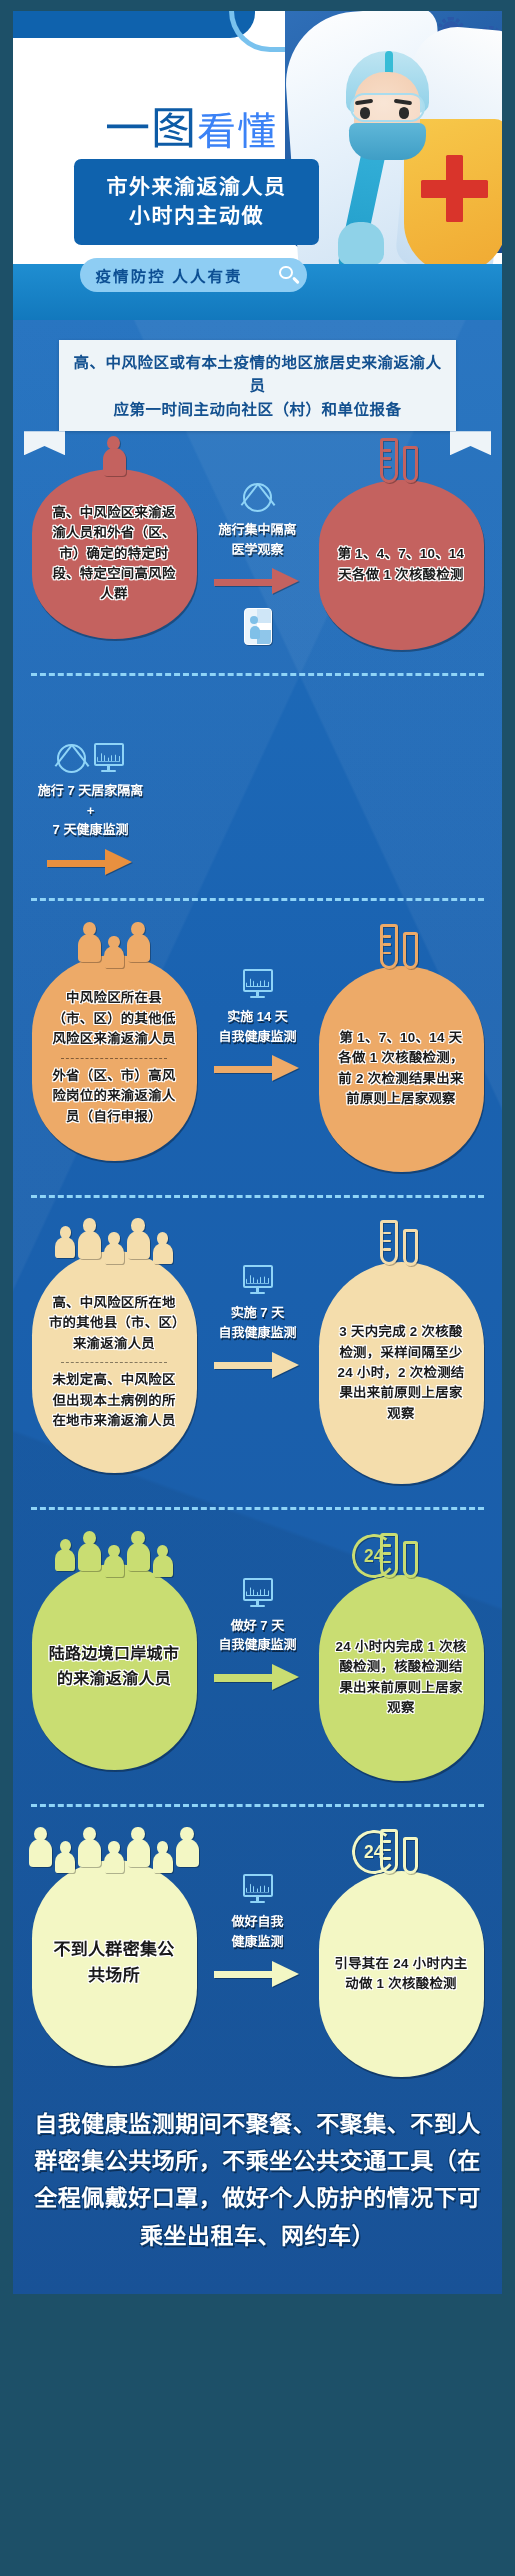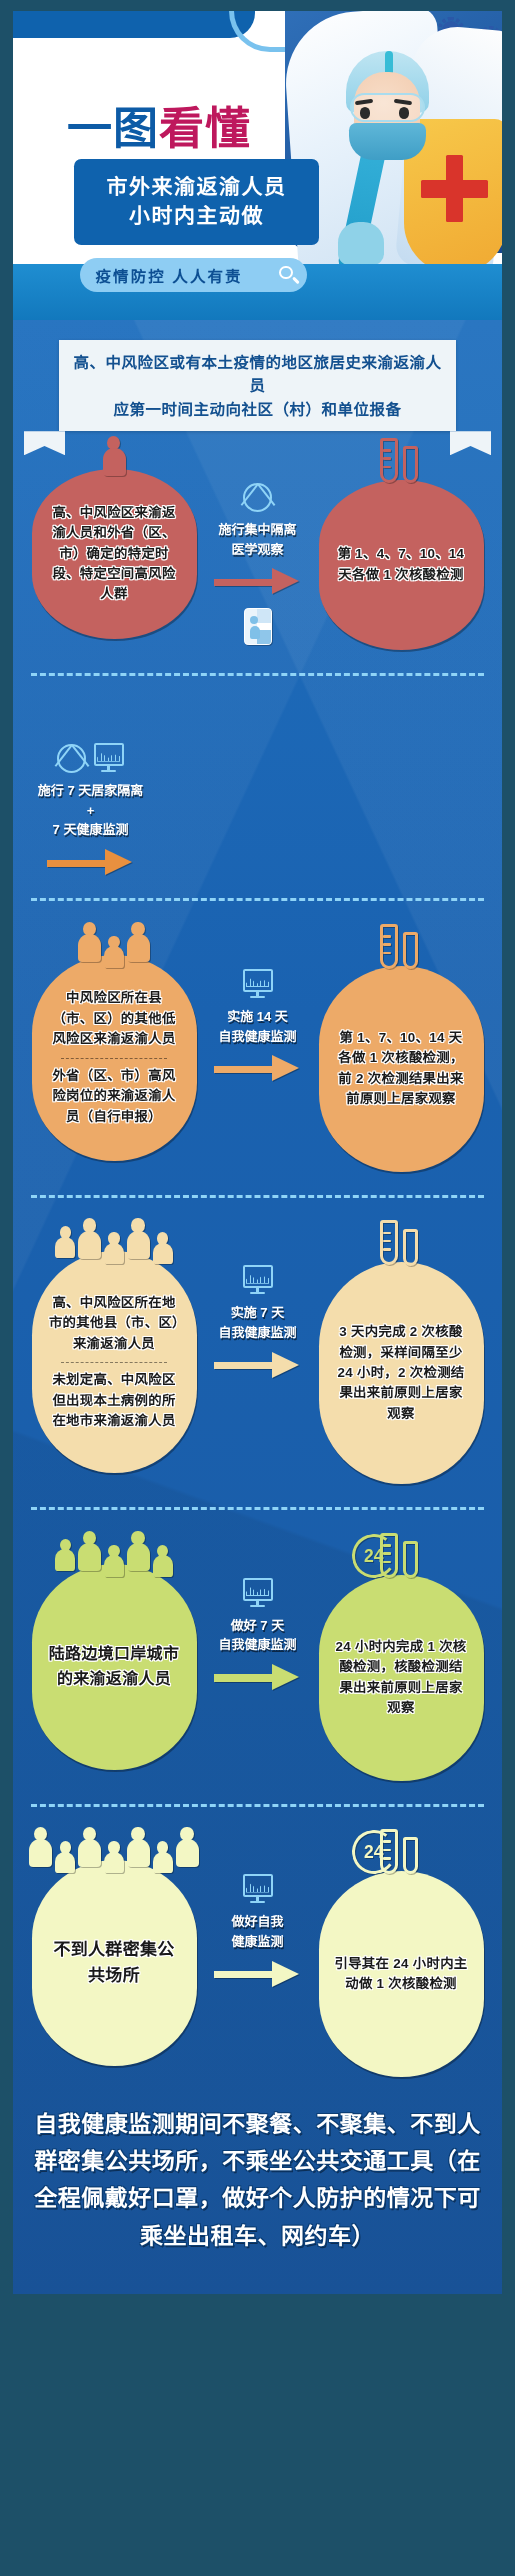--- a/index.html
+++ b/index.html
@@ -141,25 +141,25 @@
     border: 3.1px dotted #2b58a8;
   }
 
   .hero-title {
     position: absolute;
     left: 54px; top: 95px;
     display: flex; align-items: flex-end;
     z-index: 4;
   }
   .ht-1 {
-    font-size: 45px; font-weight: 700; color: #0d5ba6;
-    letter-spacing: 1px; line-height: 1;
+    font-size: 45px; font-weight: 400; color: #0d5ba6;
+    letter-spacing: 1px; line-height: 1; margin-left: 38px;
   }
   .ht-2 {
-    font-size: 45px; font-weight: 700; color: #be185d;
+    font-size: 39px; font-weight: 400; color: #3b82f6;
     letter-spacing: 1px; line-height: 1;
   }
   .hero-sub {
     position: absolute;
     left: 61px; top: 148px;
     width: 245px;
     background: #0f62ad;
     border-radius: 7.2px;
     padding: 13.4px 5.2px 14.4px;
     text-align: center;

